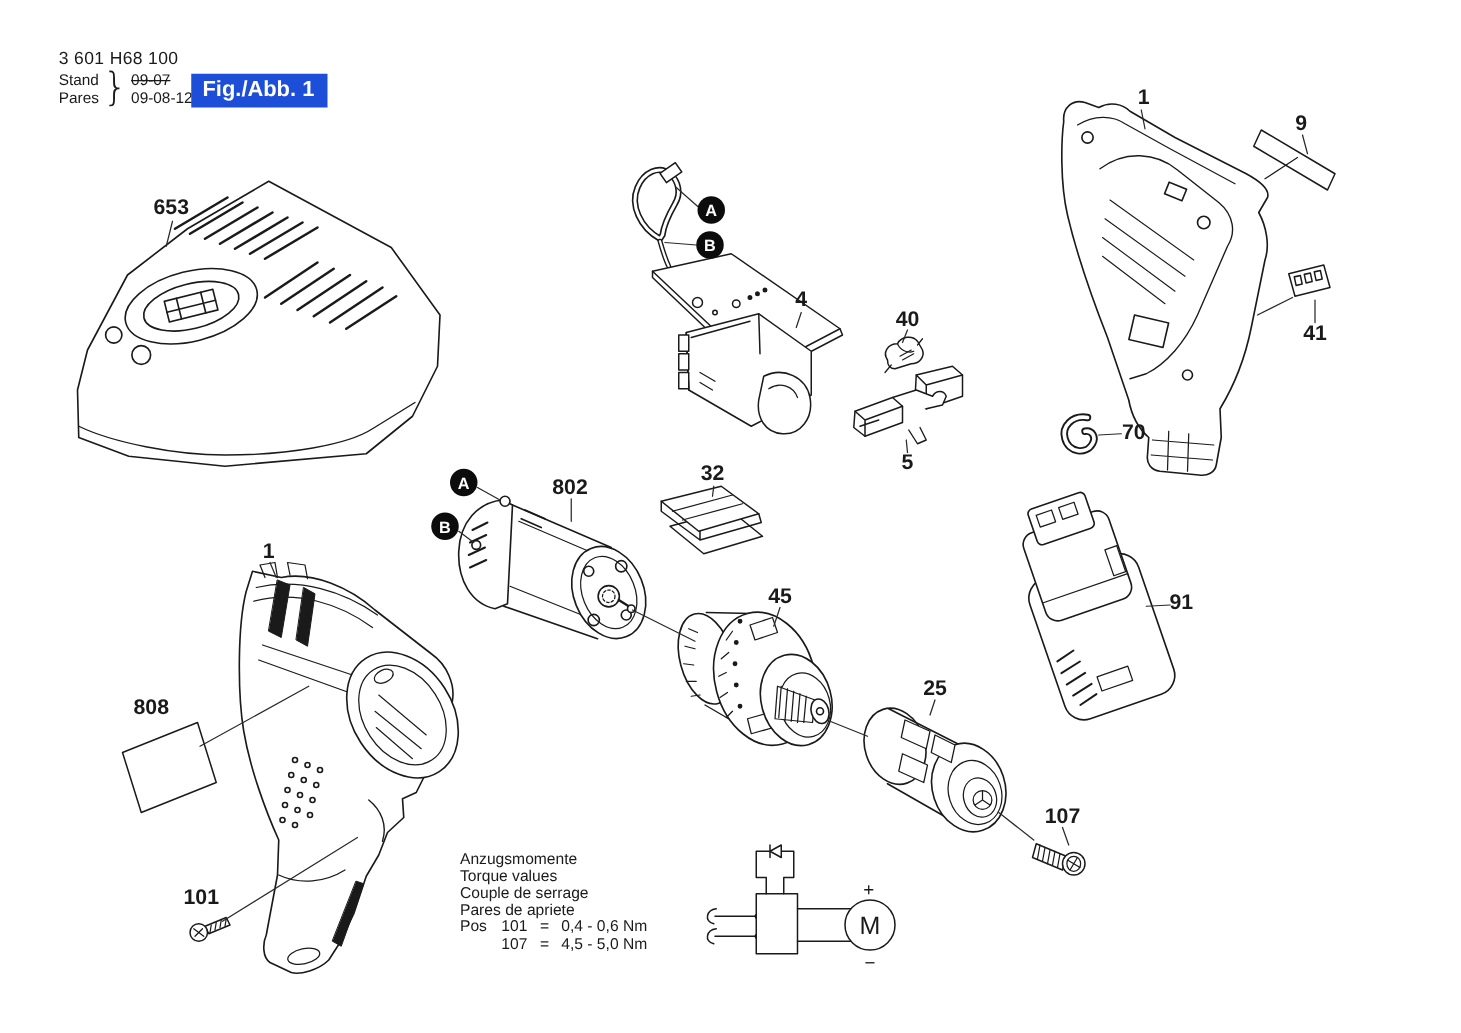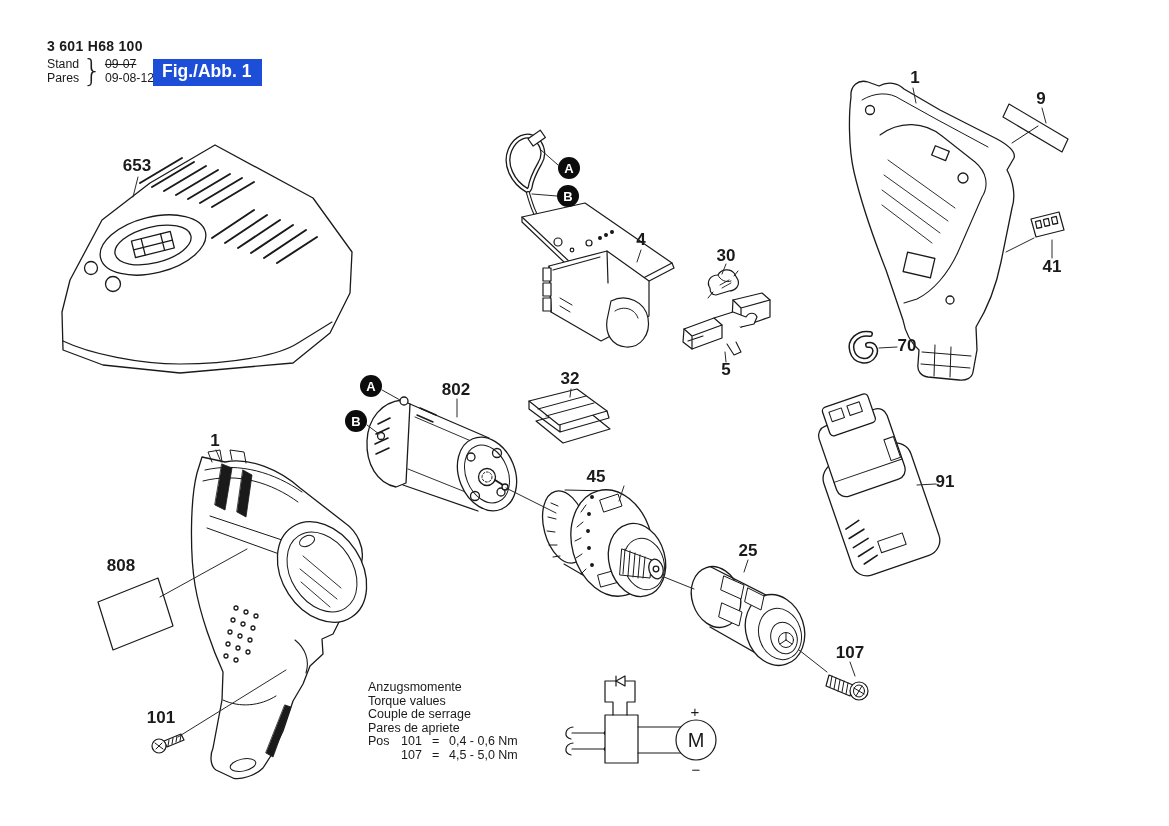--- a/index.html
+++ b/index.html
@@ -3,21 +3,21 @@
 <meta charset="utf-8">
 <style>
   html,body{margin:0;padding:0;background:#fff;}
   .page{position:relative;width:1169px;height:826px;background:#ffffff;overflow:hidden;
         font-family:"Liberation Sans",sans-serif;color:#1a1a1a;}
   .art{position:absolute;left:0;top:0;width:1169px;height:826px;}
   .callout{position:absolute;transform:translate(-50%,-50%);font-weight:700;font-size:17px;white-space:nowrap;}
   .marker{position:absolute;width:22px;height:22px;border-radius:50%;background:#0c0c0c;color:#fff;
           font-weight:700;font-size:13px;display:flex;align-items:center;justify-content:center;
           transform:translate(-50%,-50%);}
-  .typeno{position:absolute;left:47px;top:38px;font-size:14px;letter-spacing:.3px;font-weight:bold;}
+  .typeno{position:absolute;left:47px;top:38px;font-size:14px;letter-spacing:.3px;}
   .standissue{position:absolute;left:47px;top:57px;display:flex;align-items:center;font-size:12.3px;line-height:14px;}
   .si-col div{white-space:nowrap;}
   .brace{font-size:31px;font-weight:300;margin:0 3px 2px 3px;font-family:"DejaVu Sans",sans-serif;}
   .struck{text-decoration:line-through;}
   .figbox{position:absolute;left:153px;top:59px;background:#1d4ed8;color:#fff;font-weight:700;
           font-size:17.5px;padding:2px 11px 4px 9px;}
   .torque{position:absolute;left:368px;top:681px;font-size:12.5px;line-height:13.5px;}
   .trow{display:flex;}
   .tpos{width:33px;}
   .tnum{width:31px;}
@@ -294,25 +294,25 @@
     </div>
   </div>
   <div class="figbox">Fig./Abb. 1</div>
 
   <div class="callout" style="left:137px;top:166px">653</div>
   <div class="callout" style="left:915px;top:78px">1</div>
   <div class="callout" style="left:1041px;top:99px">9</div>
   <div class="callout" style="left:1052px;top:267px">41</div>
   <div class="callout" style="left:907px;top:346px">70</div>
   <div class="callout" style="left:641px;top:240px">4</div>
-  <div class="callout" style="left:726px;top:256px">30</div>
+  <div class="callout" style="left:726px;top:256px">40</div>
   <div class="callout" style="left:726px;top:370px">5</div>
   <div class="callout" style="left:570px;top:379px">32</div>
   <div class="callout" style="left:456px;top:390px">802</div>
-  <div class="callout" style="left:596px;top:477px">45</div>
+  <div class="callout" style="left:624px;top:477px">45</div>
   <div class="callout" style="left:748px;top:551px">25</div>
   <div class="callout" style="left:850px;top:653px">107</div>
   <div class="callout" style="left:945px;top:482px">91</div>
   <div class="callout" style="left:215px;top:441px">1</div>
   <div class="callout" style="left:121px;top:566px">808</div>
   <div class="callout" style="left:161px;top:718px">101</div>
 
   <div class="marker" style="left:569px;top:168px">A</div>
   <div class="marker" style="left:568px;top:196px">B</div>
   <div class="marker" style="left:371px;top:386px">A</div>

